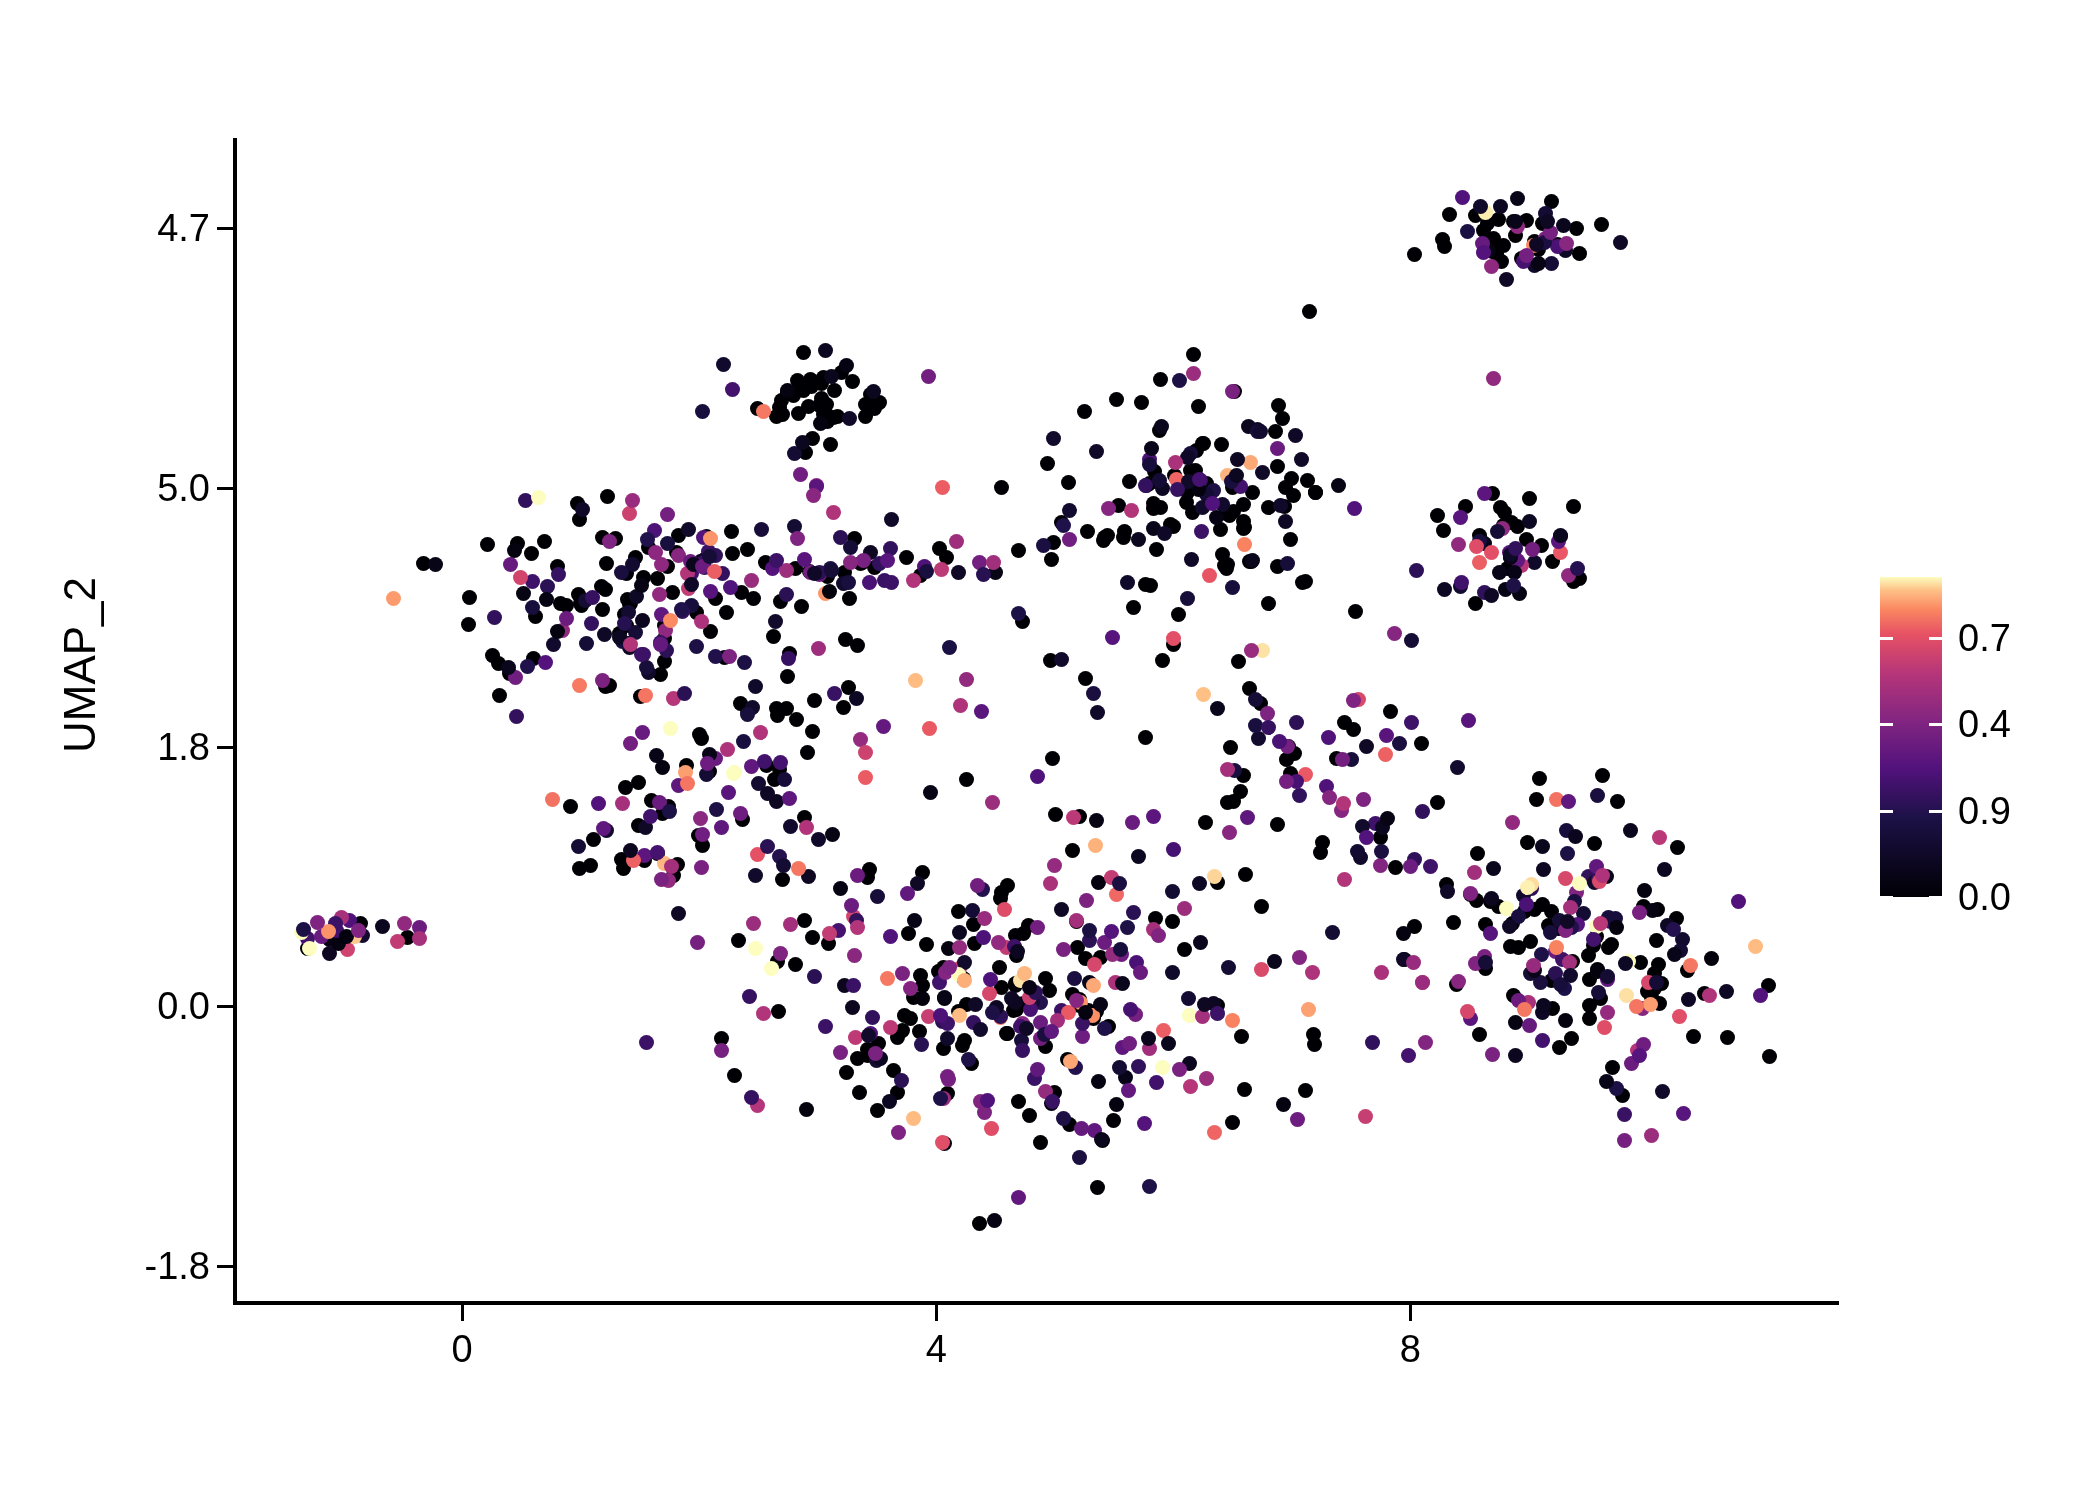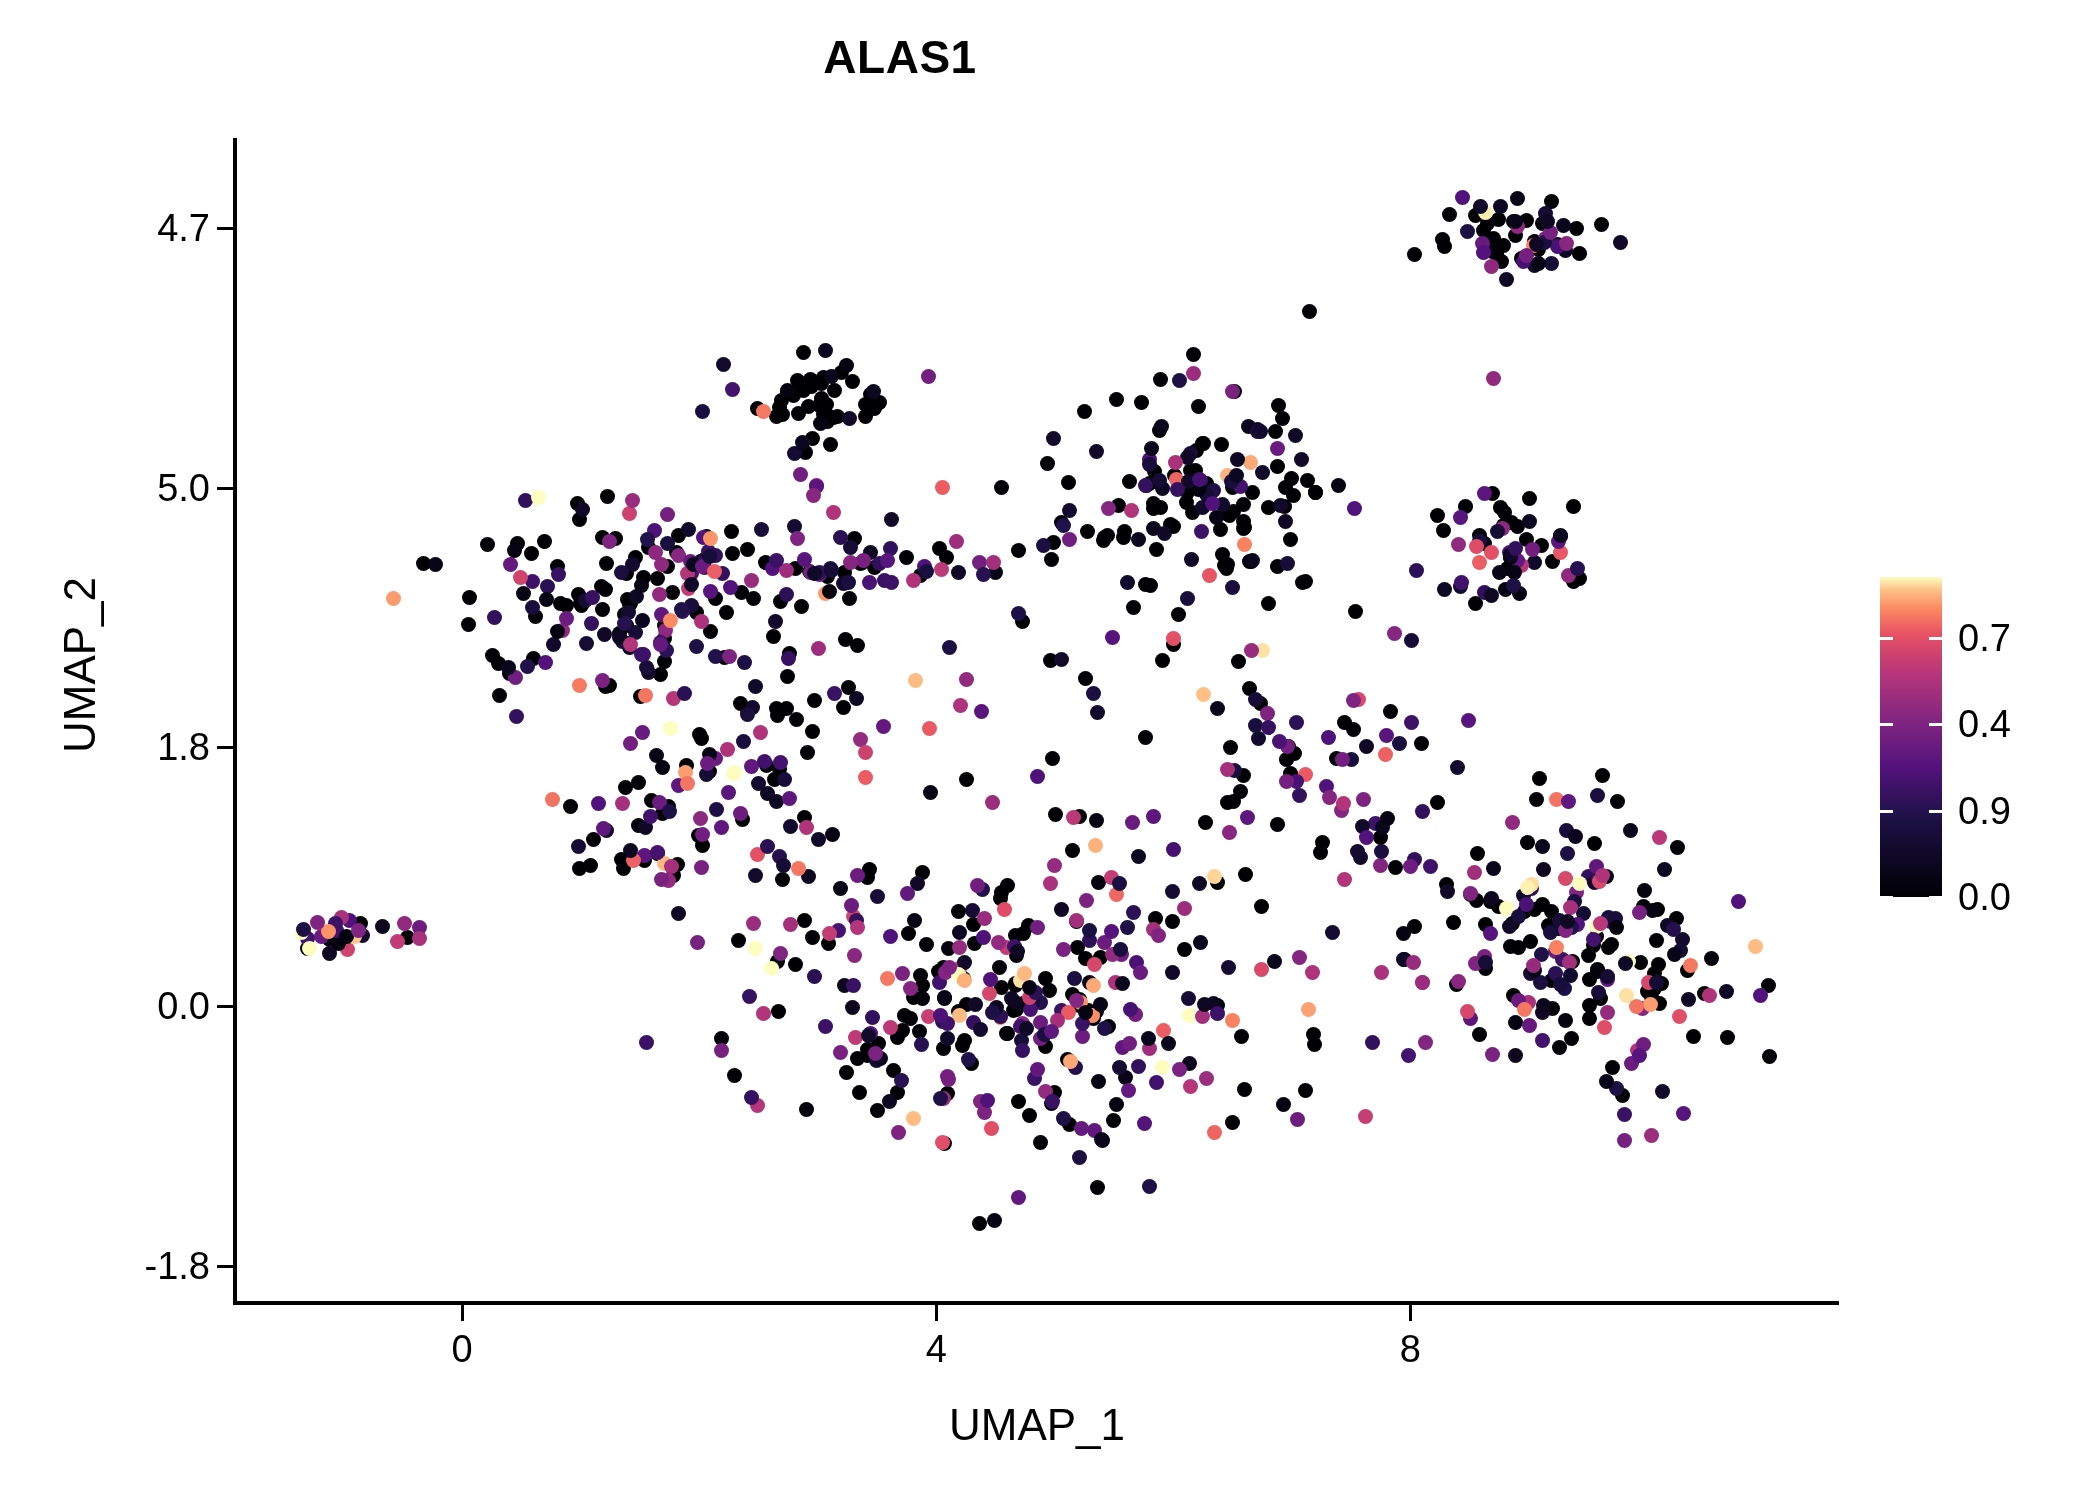--- a/index.html
+++ b/index.html
@@ -171,21 +171,20 @@
     font-size: 38px;
     color: #000000;
     line-height: 1;
   }
 </style>
 </head>
 <body>
 
 <div id="figure">
 
-  <div id="plot-title">ALAS1</div>
 
   <div id="panel">
     <div id="points-layer">
         <div class="pt" style="left: 125.8px; top: 795.3px; background: rgb(19, 11, 48); z-index: 2;"></div>
         <div class="pt" style="left: 112.8px; top: 780.1px; background: rgb(79, 18, 122); z-index: 2;"></div>
         <div class="pt" style="left: 92.5px; top: 799.4px; background: rgb(7, 4, 20); z-index: 2;"></div>
         <div class="pt" style="left: 70.6px; top: 798.8px; background: rgb(67, 18, 109); z-index: 2;"></div>
         <div class="pt" style="left: 110.6px; top: 809.7px; background: rgb(206, 67, 111); z-index: 2;"></div>
         <div class="pt" style="left: 70.9px; top: 808.4px; background: rgb(0, 0, 4); z-index: 1;"></div>
         <div class="pt" style="left: 117.4px; top: 796.1px; background: rgb(254, 201, 142); z-index: 2;"></div>
@@ -1512,21 +1511,20 @@
       <div class="xtick" style="left: 935.259px;"></div>
       <div class="xtick" style="left: 1409.33px;"></div>
     </div>
   <div id="xtick-labels">
       <div class="xtick-label" style="left: 462.185px;">0</div>
       <div class="xtick-label" style="left: 936.259px;">4</div>
       <div class="xtick-label" style="left: 1410.33px;">8</div>
     </div>
 
   <div id="ylab">UMAP_2</div>
-  <div id="xlab">UMAP_1</div>
 
   <div id="legend">
     <div id="colorbar">
       <div id="colorbar-grad" style="background: linear-gradient(rgb(252, 253, 191) 0%, rgb(254, 194, 135) 4%, rgb(251, 136, 97) 10%, rgb(230, 81, 100) 18%, rgb(182, 54, 121) 30%, rgb(130, 37, 129) 45%, rgb(81, 18, 124) 60%, rgb(29, 17, 71) 75%, rgb(0, 0, 4) 100%);"></div>
     <div class="cb-tick-left" style="top: 319px;"></div>
         <div class="cb-tick-right" style="top: 319px;"></div>
         <div class="cb-tick-left" style="top: 232.514px;"></div>
         <div class="cb-tick-right" style="top: 232.514px;"></div>
         <div class="cb-tick-left" style="top: 146.027px;"></div>
         <div class="cb-tick-right" style="top: 146.027px;"></div>

